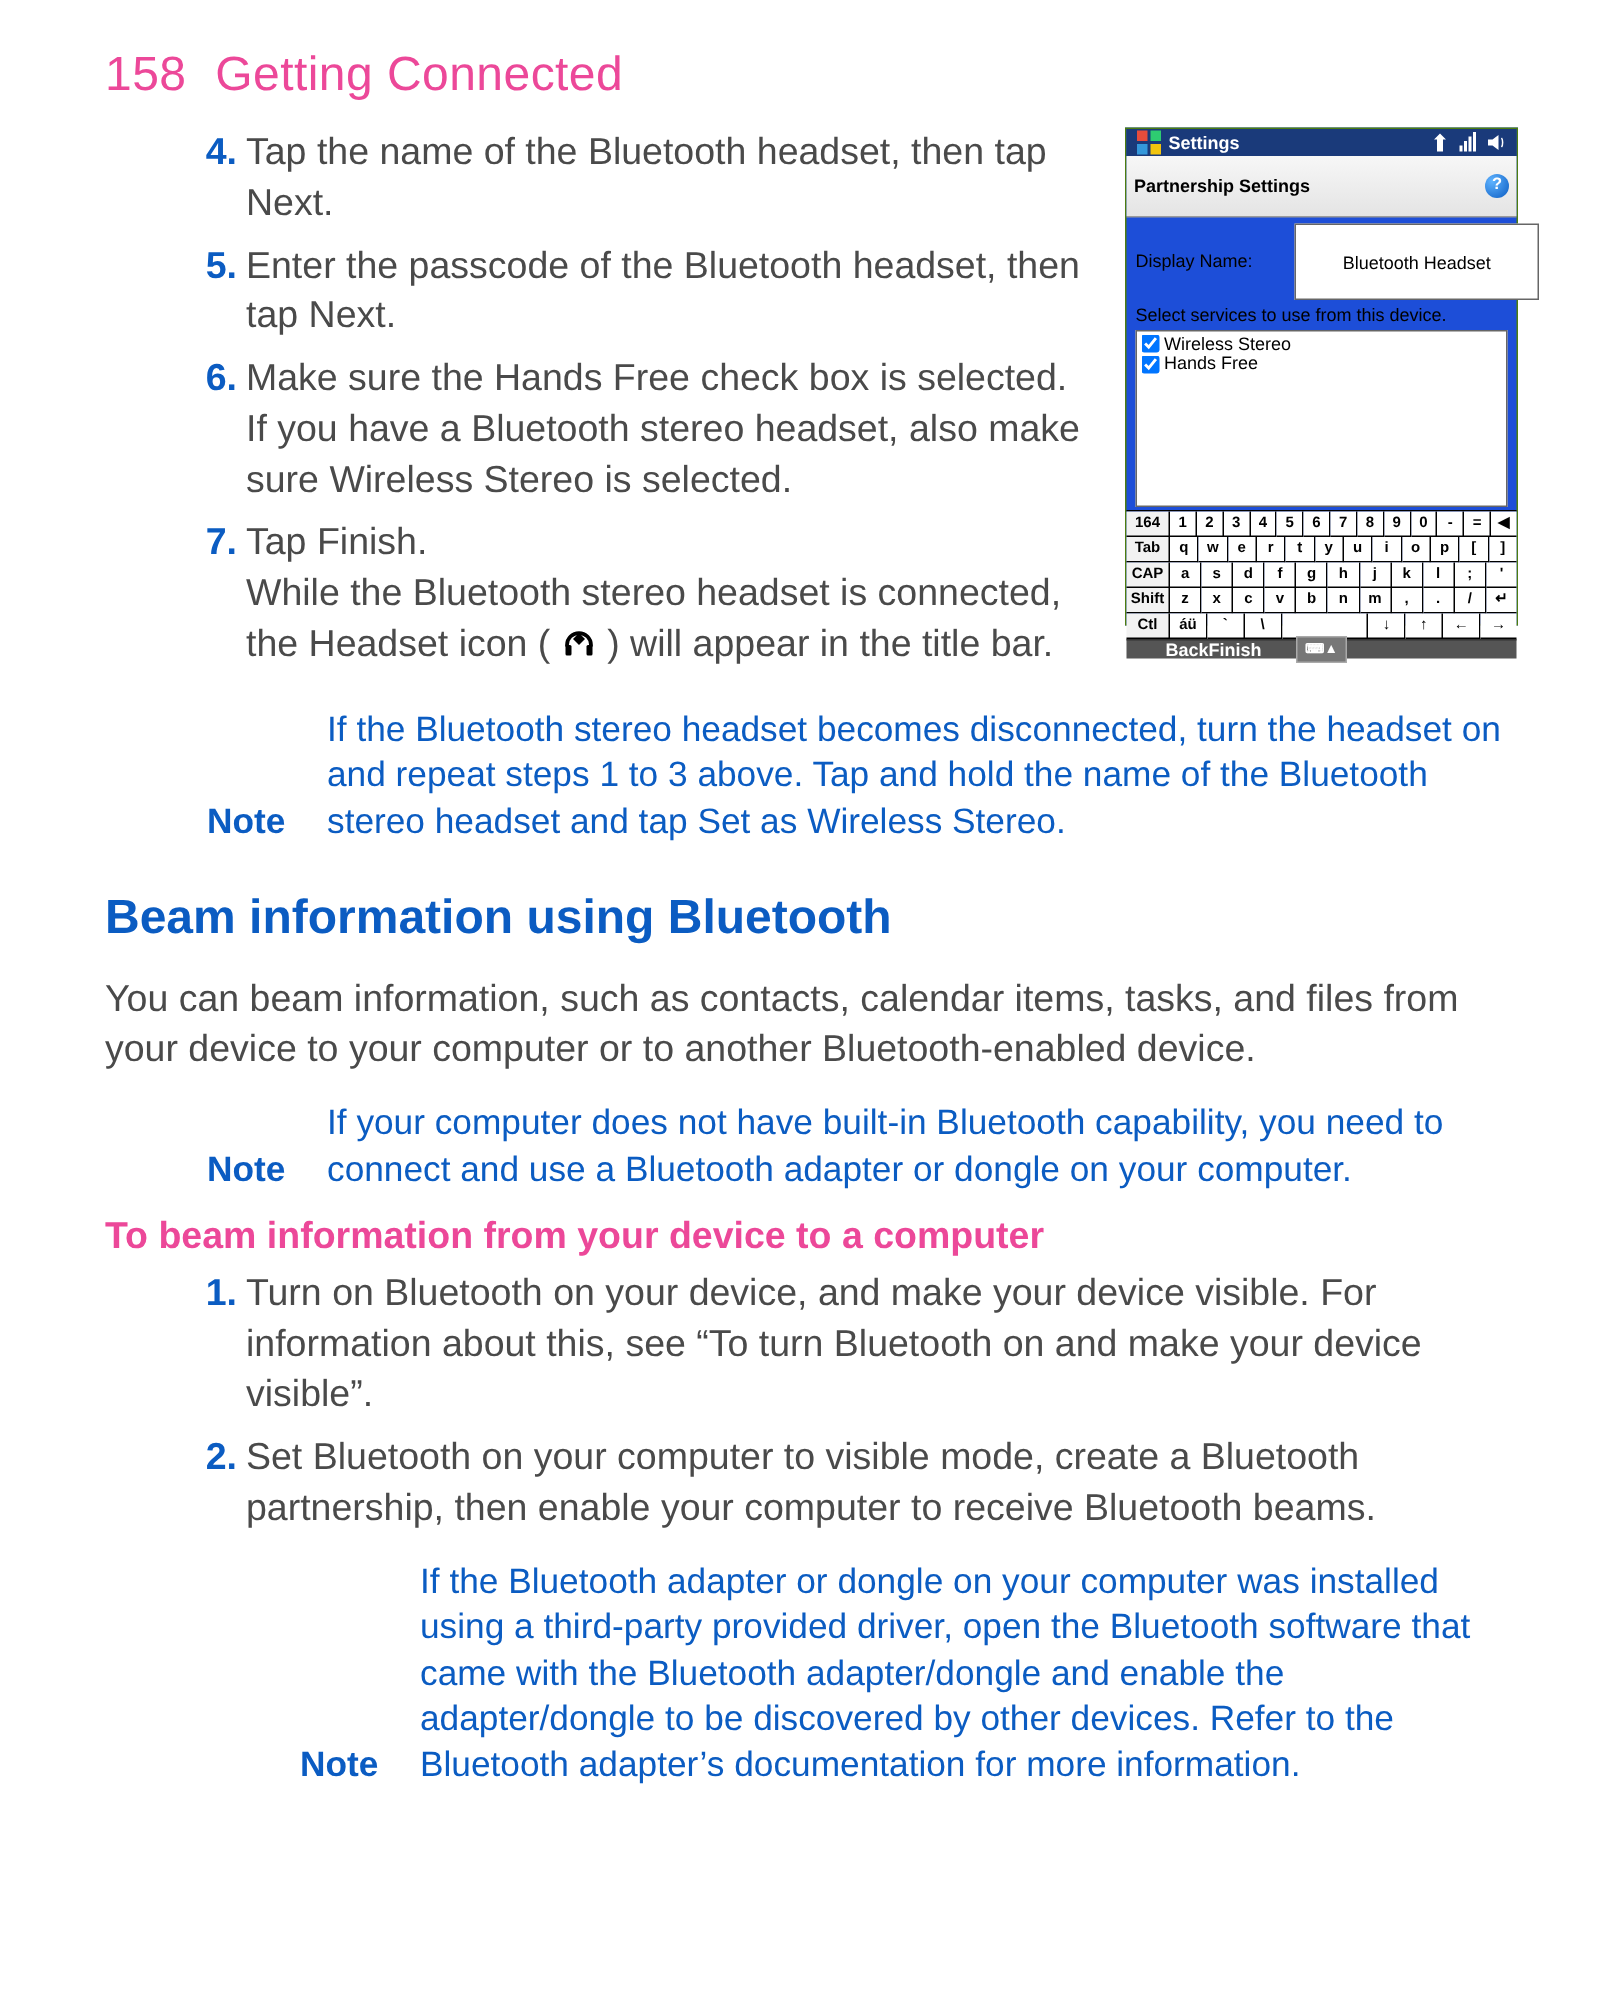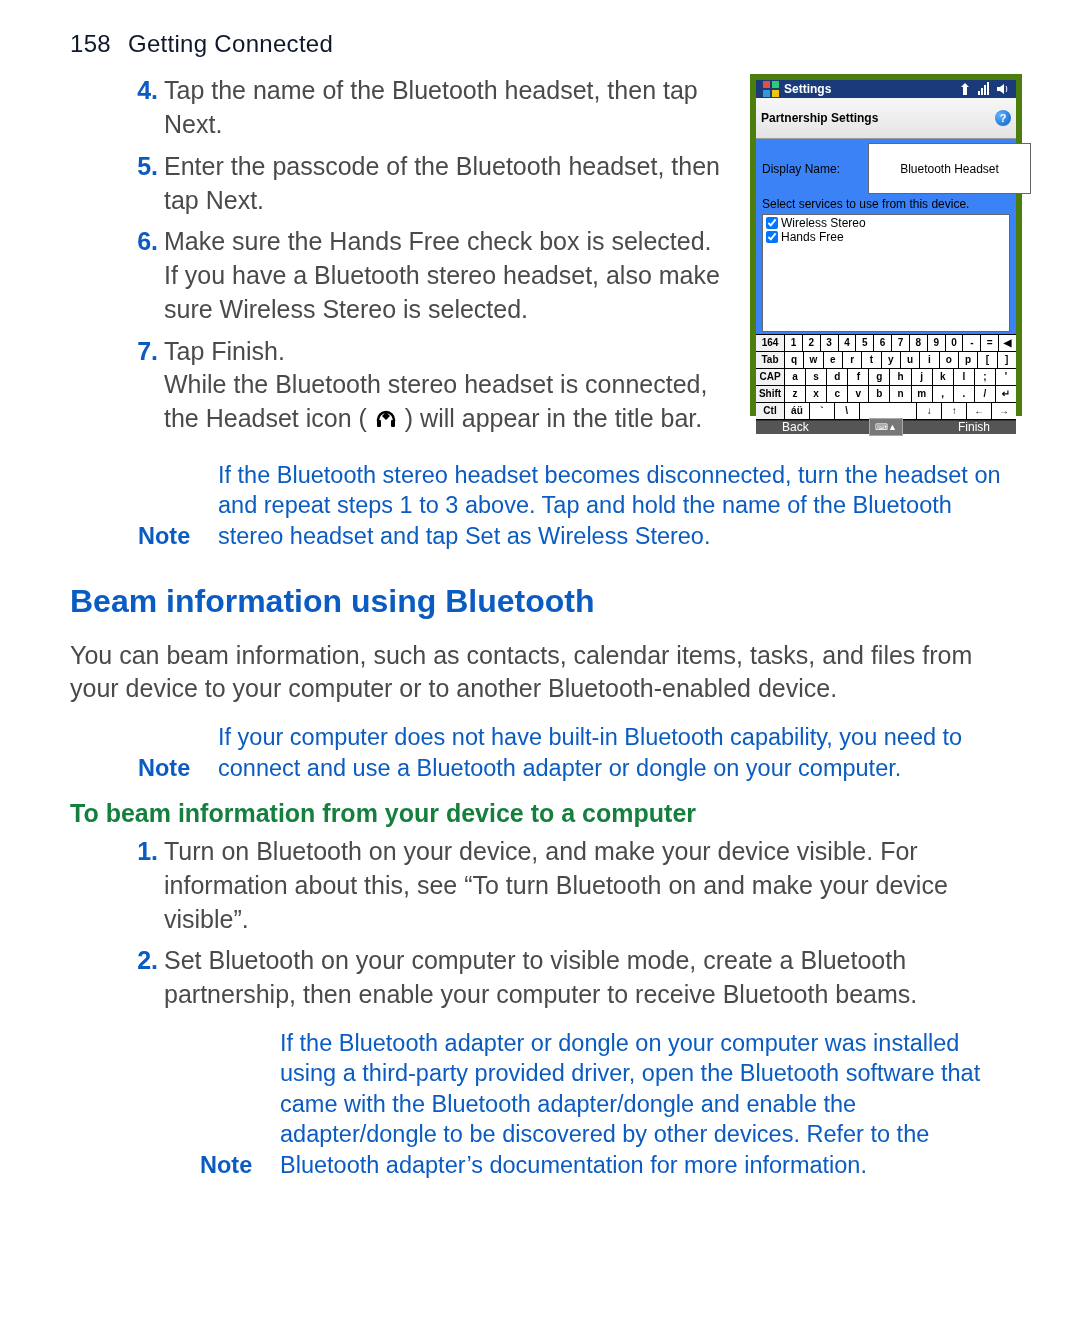--- a/index.html
+++ b/index.html
@@ -7,22 +7,22 @@
     width:1080px;height:1327px;
     font-family:"Segoe UI","Myriad Pro","Helvetica Neue",Arial,sans-serif;
     font-size:25px;
     color:#4a4a4a;
     line-height:1.35;
     position:relative;
     box-sizing:border-box;
     padding:28px 70px 0 70px;
   }
   .page-head{
-    font-size:24px;
-    color:#0f172a;
+    font-size:32px;
+    color:#ec4899;
     font-weight:300;
     letter-spacing:.3px;
     margin-bottom:14px;
   }
   .page-head .pn{margin-right:10px;}
   .main-cols{display:flex;align-items:flex-start;gap:26px;}
   .left{flex:1;}
   .right{width:260px;flex:none;}
   ol.steps{list-style:none;margin:0;padding:0;}
   ol.steps>li{
@@ -49,29 +49,29 @@
   .note-row .note-label{
     font-weight:700;flex:none;width:80px;
   }
   .note-row .note-text{flex:1;}
   h2.sec{
     color:#0b5cc2;font-weight:700;
     font-size:32px;margin:28px 0 16px 0;
   }
   .para{margin:0 0 6px 0;}
   h3.sub{
-    color:#15803d;font-weight:700;
+    color:#ec4899;font-weight:700;
     font-size:25px;margin:14px 0 4px 0;
   }
 
   
   .device{
     width:260px;height:330px;
-    background:#3b82f6;
-    border:6px solid #4d7c0f;
+    background:#1d4ed8;
+    border:1px solid #4d7c0f;
     font-family:Tahoma,Verdana,Arial,sans-serif;
     font-size:12px;color:#000;
     display:flex;flex-direction:column;
     line-height:1.05;
   }
   .device .tbar{
     height:23px;background:#1a3a7a;color:#fff;
     display:flex;align-items:center;padding:0 6px;
     font-size:12px;font-weight:700;
   }
@@ -118,22 +118,22 @@
   .device .kb .key{
     border-right:1px solid #000;border-bottom:1px solid #000;
     flex:1;display:flex;align-items:center;justify-content:center;
     background:#fff;min-width:0;padding:0 1px;
   }
   .device .kb .key.mod{background:#f2f2f2;font-weight:700;min-width:26px;flex:none;}
   .device .kb .key.wide{flex:2.5;}
   .device .kb .krow .key:last-child{border-right:none;}
   .device .sbar{
     height:22px;background:#555;color:#fff;
-    display:flex;align-items:center;justify-content:space-between;
-    padding:0 26px;font-size:12px;font-weight:400;
+    display:flex;align-items:center;justify-content:flex-start;
+    padding:0 26px;font-size:12px;font-weight:700;
     border-top:1px solid #333;position:relative;
   }
   .device .sbar .kbbtn{
     position:absolute;left:50%;transform:translateX(-50%);
     width:32px;height:16px;border:1px solid #aaa;background:#777;
     display:flex;align-items:center;justify-content:center;font-size:9px;color:#fff;
   }
 </style>
 </head>
 <body>

